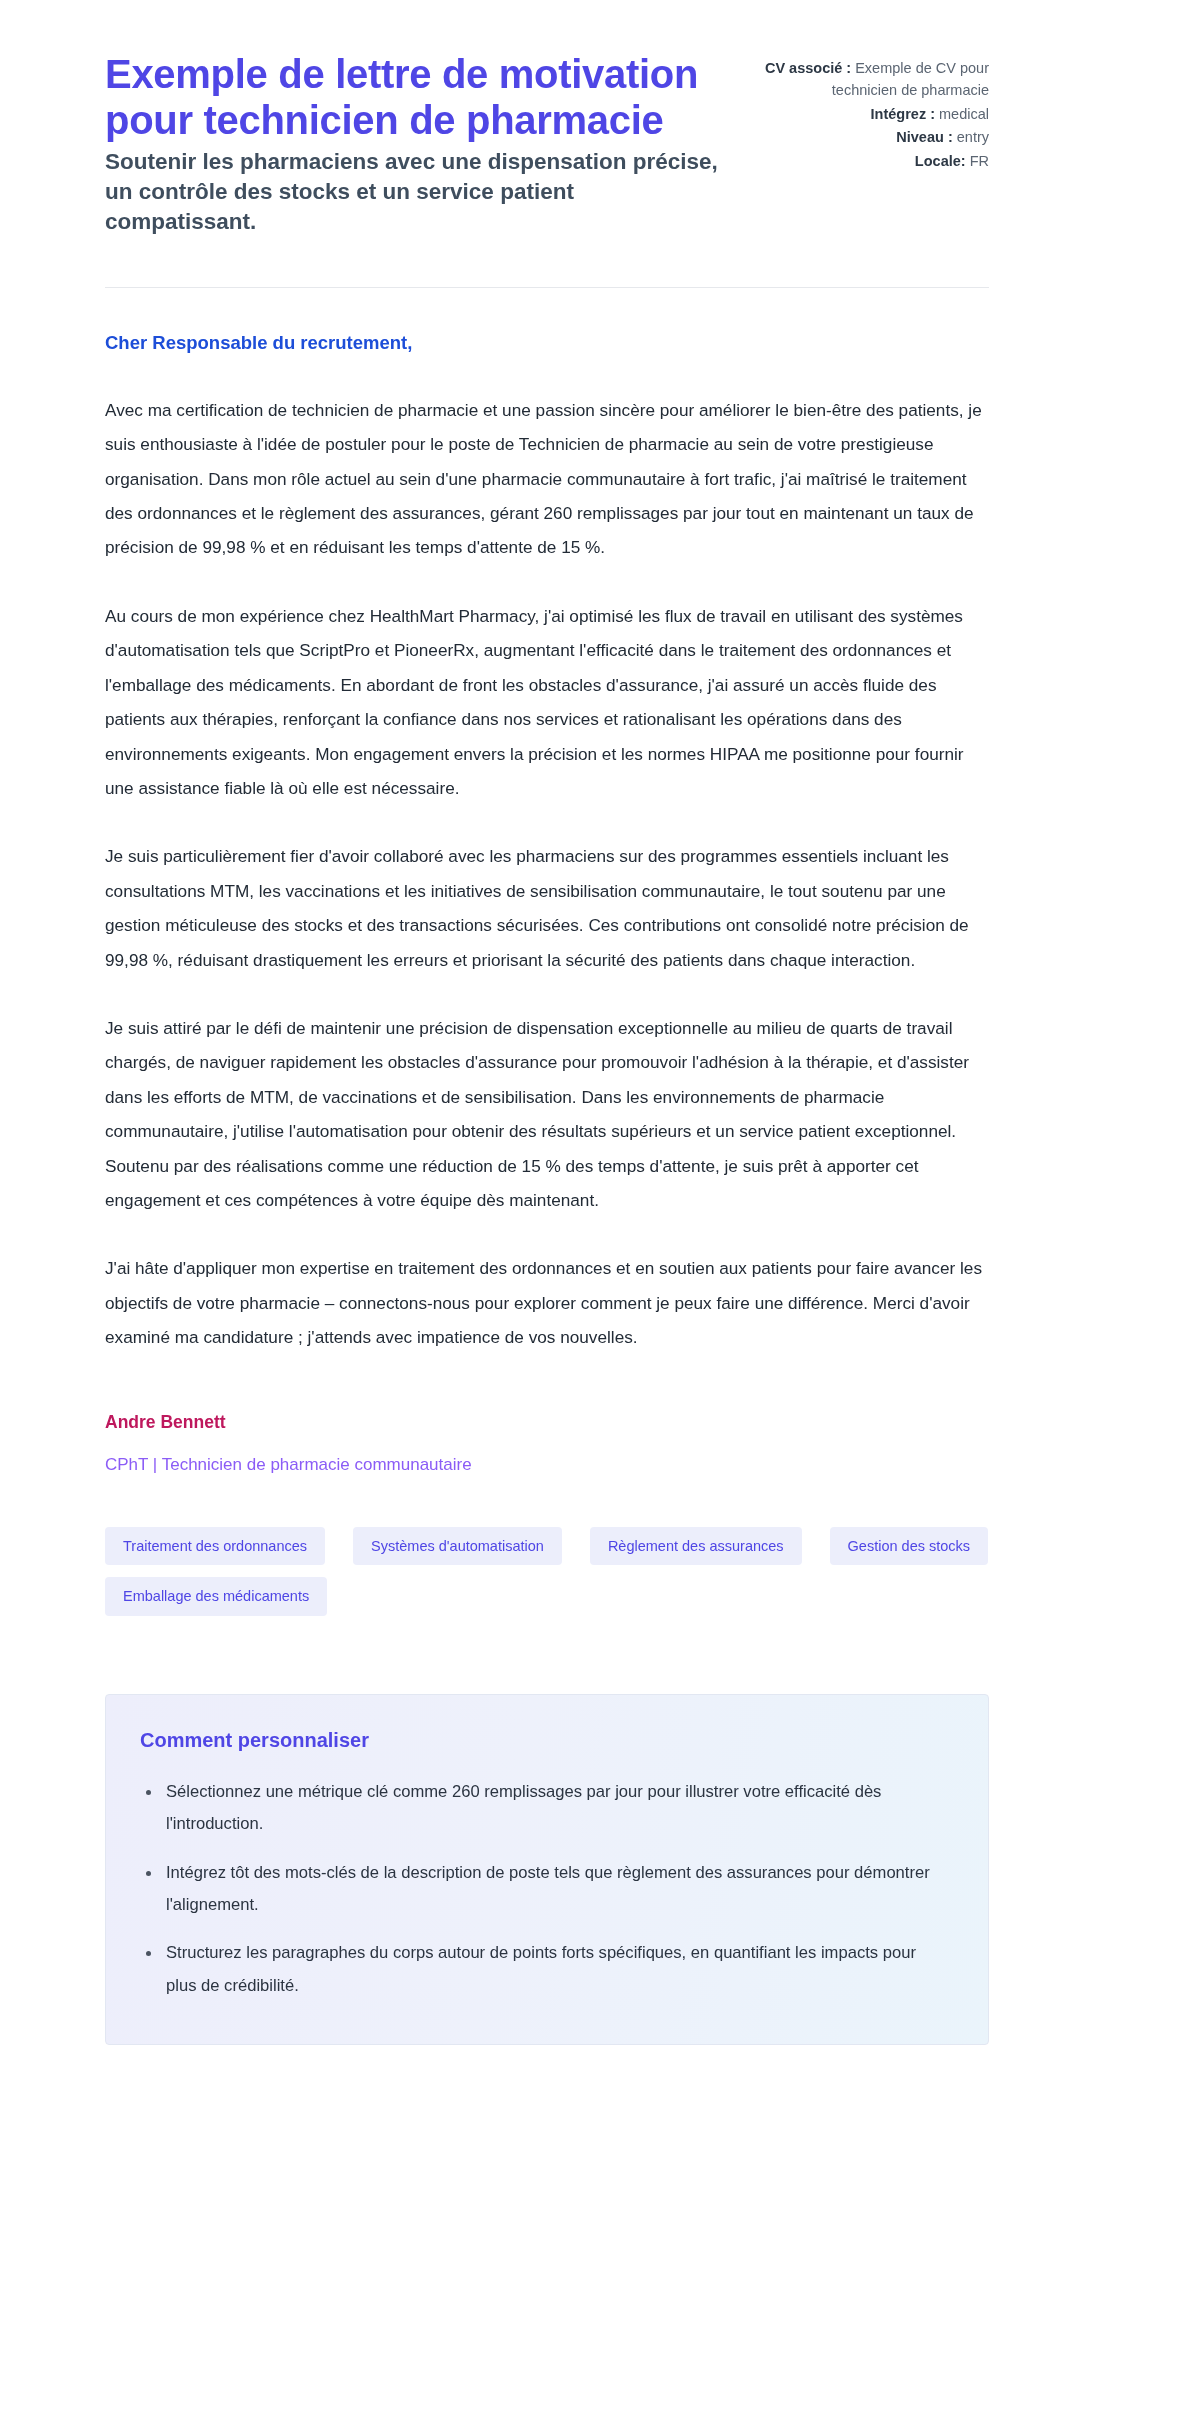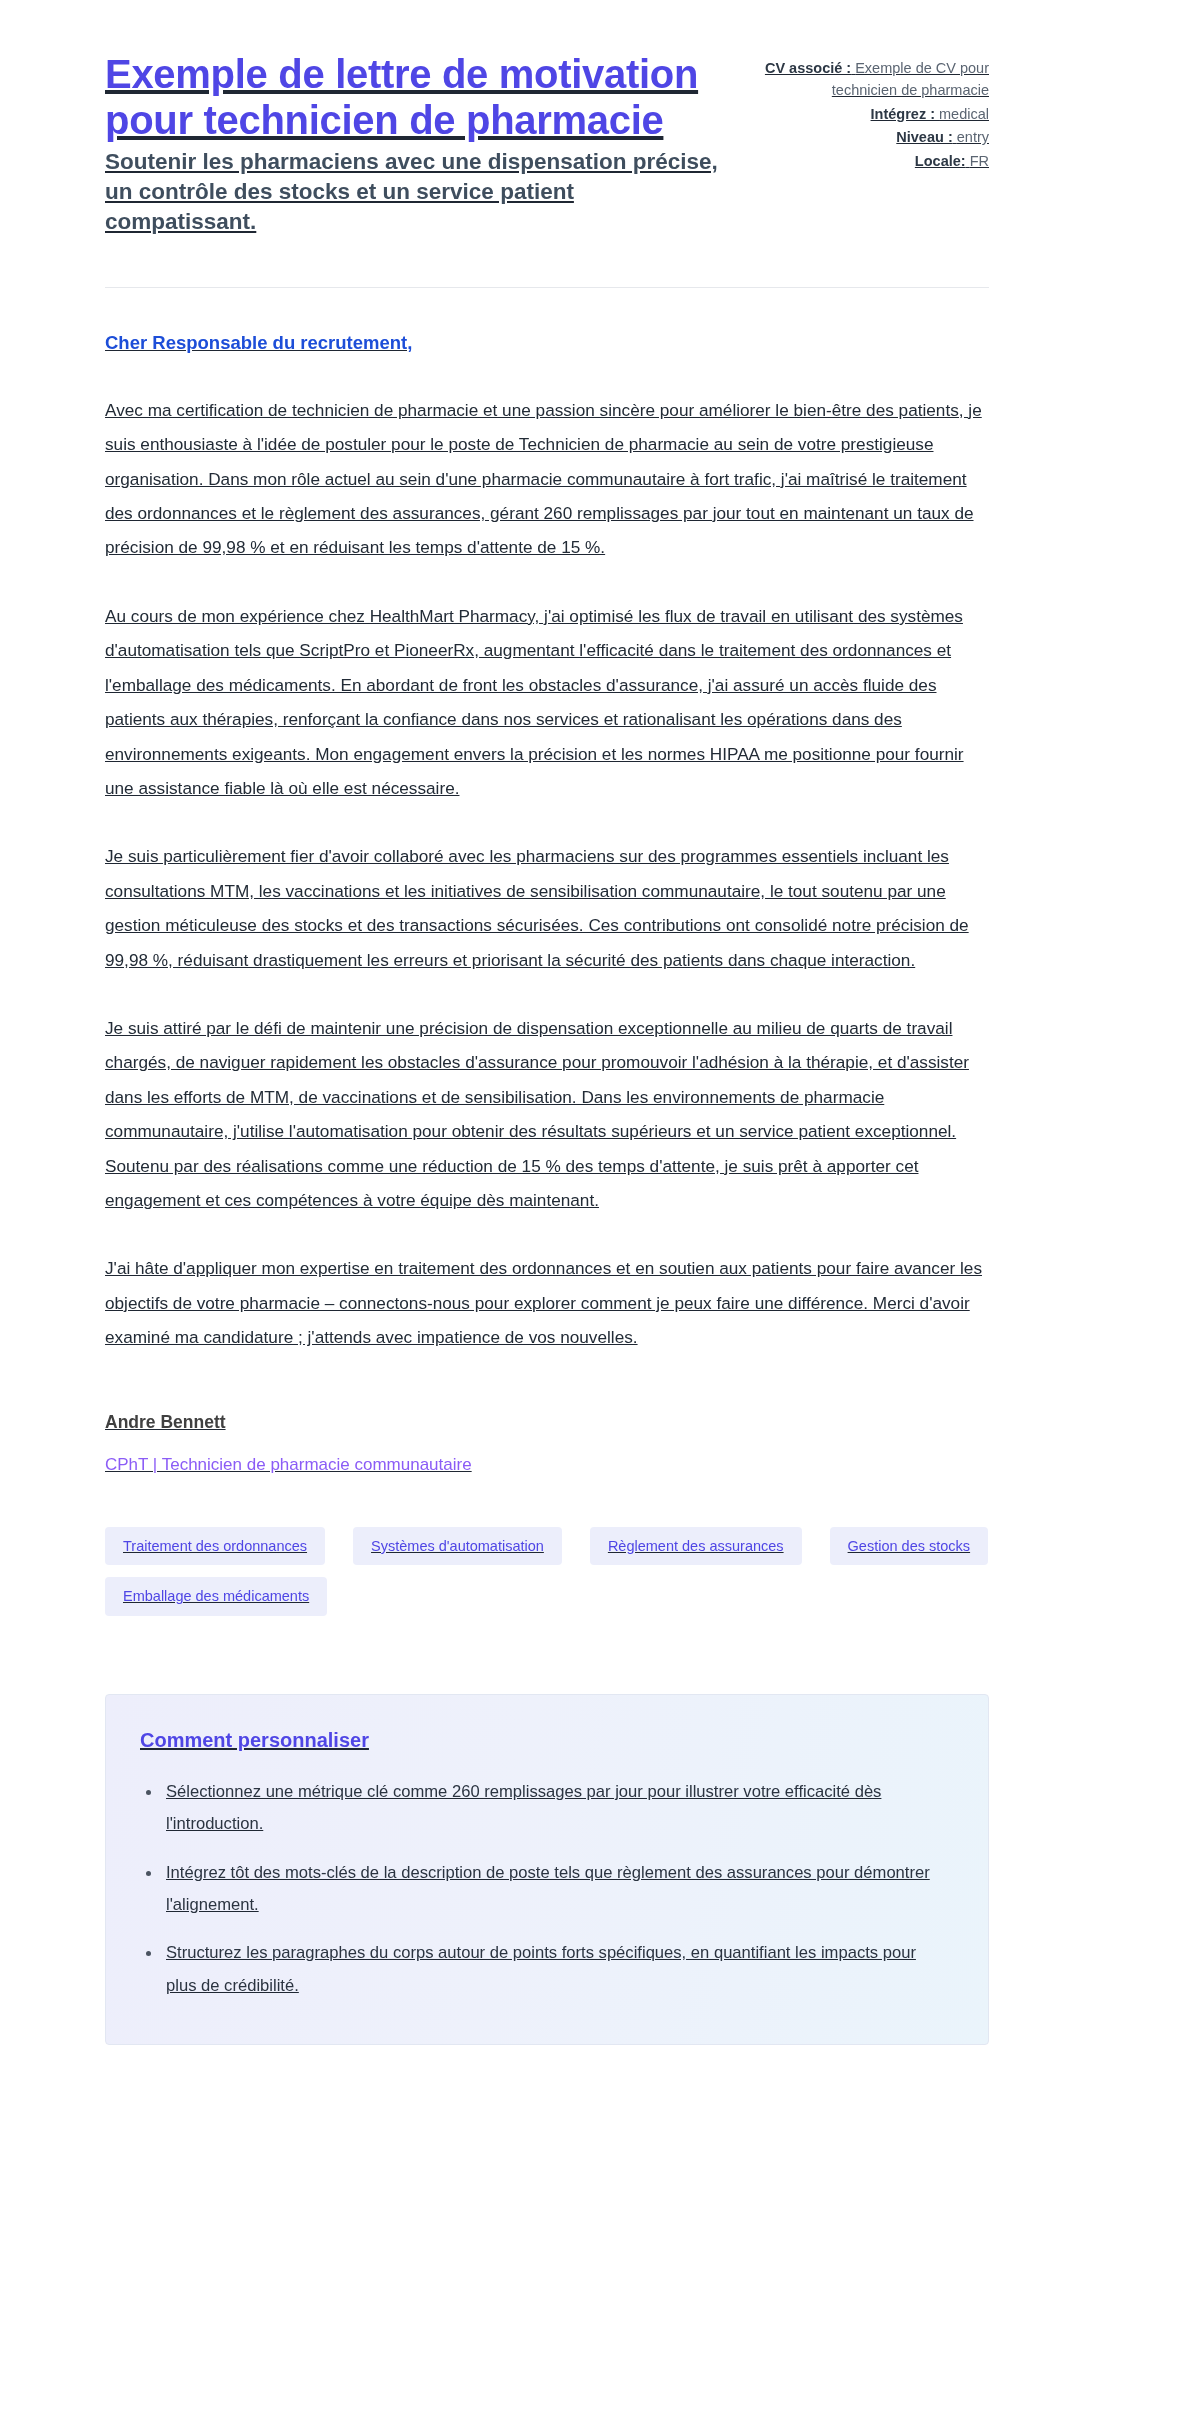--- a/index.html
+++ b/index.html
@@ -12,21 +12,20 @@
     width: 1200px;
     min-height: 2425px;
     font-family: "Liberation Sans", sans-serif;
     color: #1f2733;
     -webkit-font-smoothing: antialiased;
   }
 
   .page {
     width: 1094px;
     padding: 0 105px;
-    text-decoration: underline;
   }
 
   
   .header {
     display: flex;
     align-items: flex-start;
     justify-content: space-between;
     padding-top: 52px;
     gap: 40px;
   }
@@ -93,21 +92,21 @@
   }
   .para:last-child { margin-bottom: 5px; }
 
   
   .signature {
     padding-top: 52px;
   }
   .sig-name {
     font-size: 17.5px;
     font-weight: 700;
-    color: #404040;
+    color: #be185d;
     margin: 0 0 22px 0;
   }
   .sig-role {
     font-size: 17px;
     color: #8b5cf6;
     margin: 0;
   }
 
   
   .tags {

